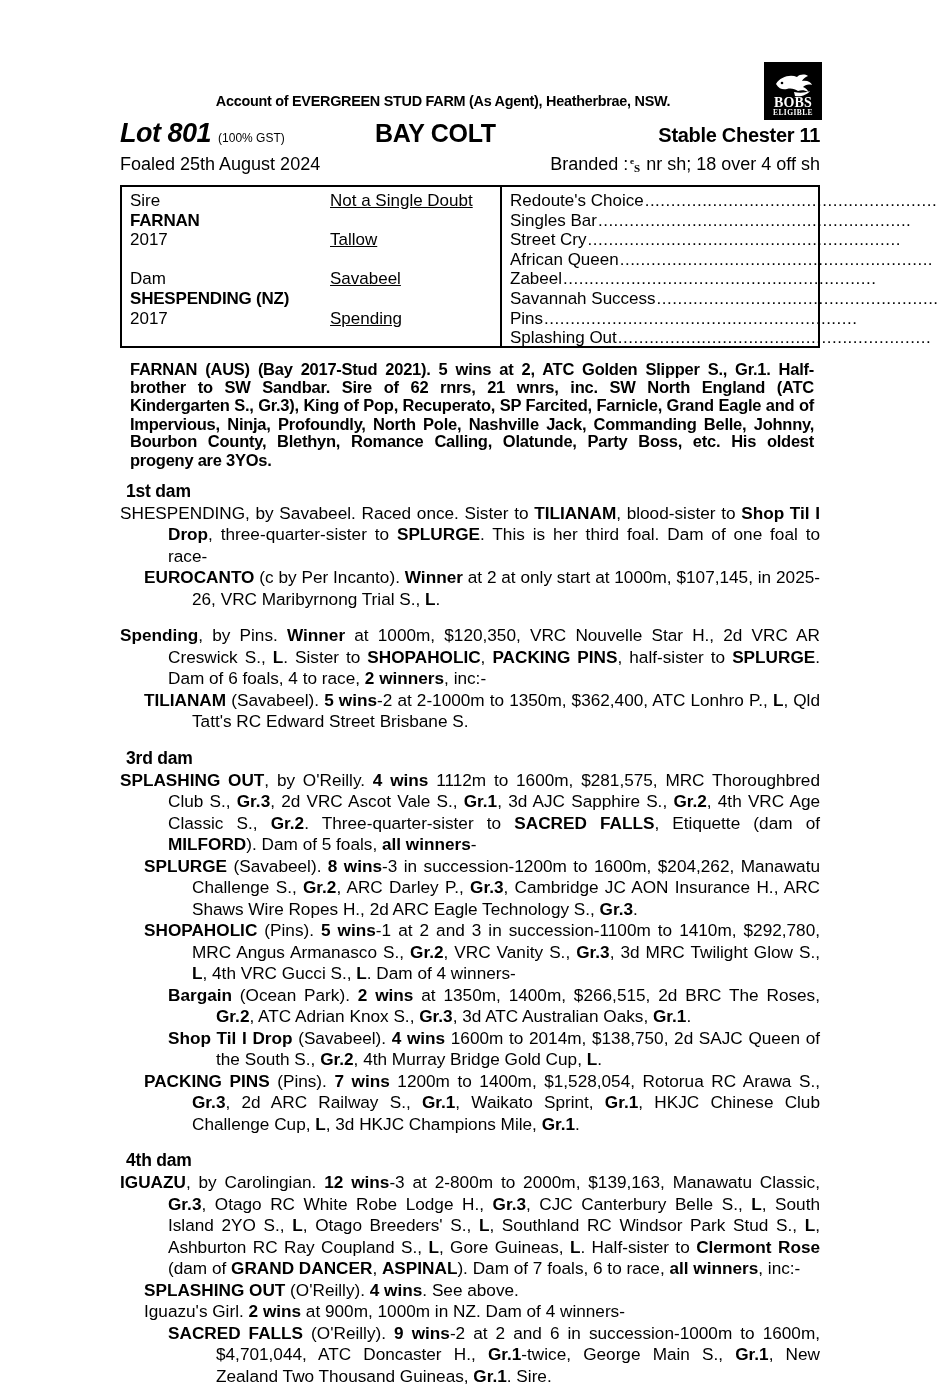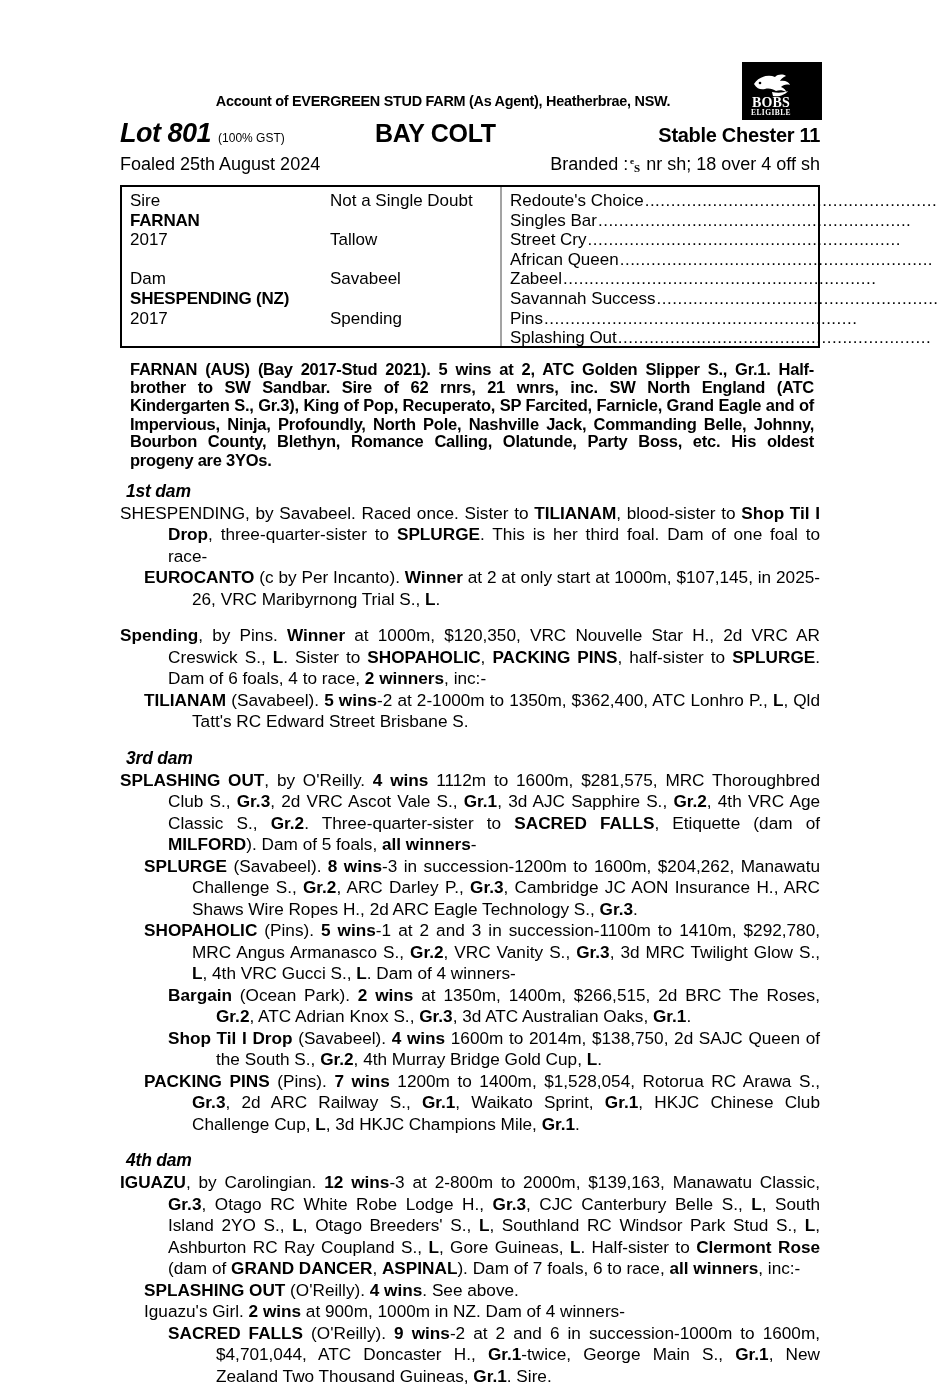--- a/index.html
+++ b/index.html
@@ -33,21 +33,21 @@
   }
 
   
   .header-block {
     position: relative;
   }
   .bobs-logo {
     position: absolute;
     right: -2px;
     top: 0px;
-    width: 80px;
+    width: 58px;
     height: 58px;
     background: #000000;
     display: block;
   }
   .bobs-logo svg { display: block; }
 
   .account-line {
     text-align: center;
     font-weight: bold;
     font-size: 15.5px;
@@ -126,27 +126,27 @@
   .ped-table {
     margin-top: 10px;
     border: 2px solid #000;
     display: flex;
     height: 163px;
     box-sizing: border-box;
   }
   .ped-left {
     flex: 0 0 380px;
     box-sizing: border-box;
-    border-right: 2px solid #a3a3a3;
+    border-right: 2px solid #000000;
     padding: 4px 0 0 8px;
     display: flex;
     justify-content: center;
   }
   .ped-col-a { flex: 0 0 200px; }
-  .ped-col-b { flex: 1; }
+  .ped-col-b { flex: 1; text-decoration: underline; }
   .ped-right {
     flex: 1;
     padding: 4px 8px 0 8px;
     box-sizing: border-box;
   }
   .ped-line {
     font-size: 17px;
     line-height: 19.6px;
     white-space: nowrap;
   }
@@ -185,21 +185,20 @@
   }
 
   
   .dam-section { margin-top: 15px; }
   .dam-heading {
     font-weight: bold;
     font-size: 17.5px;
     letter-spacing: -0.2px;
     margin-bottom: 1px;
     padding-left: 6px;
-    font-style: italic;
   }
   .para {
     font-size: 17.2px;
     line-height: 21.5px;
     text-align: justify;
     text-justify: inter-word;
   }
   .ind-0  { margin-left: 0px;   text-indent: 0;     padding-left: 48px; text-indent: -48px; }
   .ind-1  { margin-left: 24px;  padding-left: 48px; text-indent: -48px; }
   .ind-2  { margin-left: 48px;  padding-left: 48px; text-indent: -48px; }

